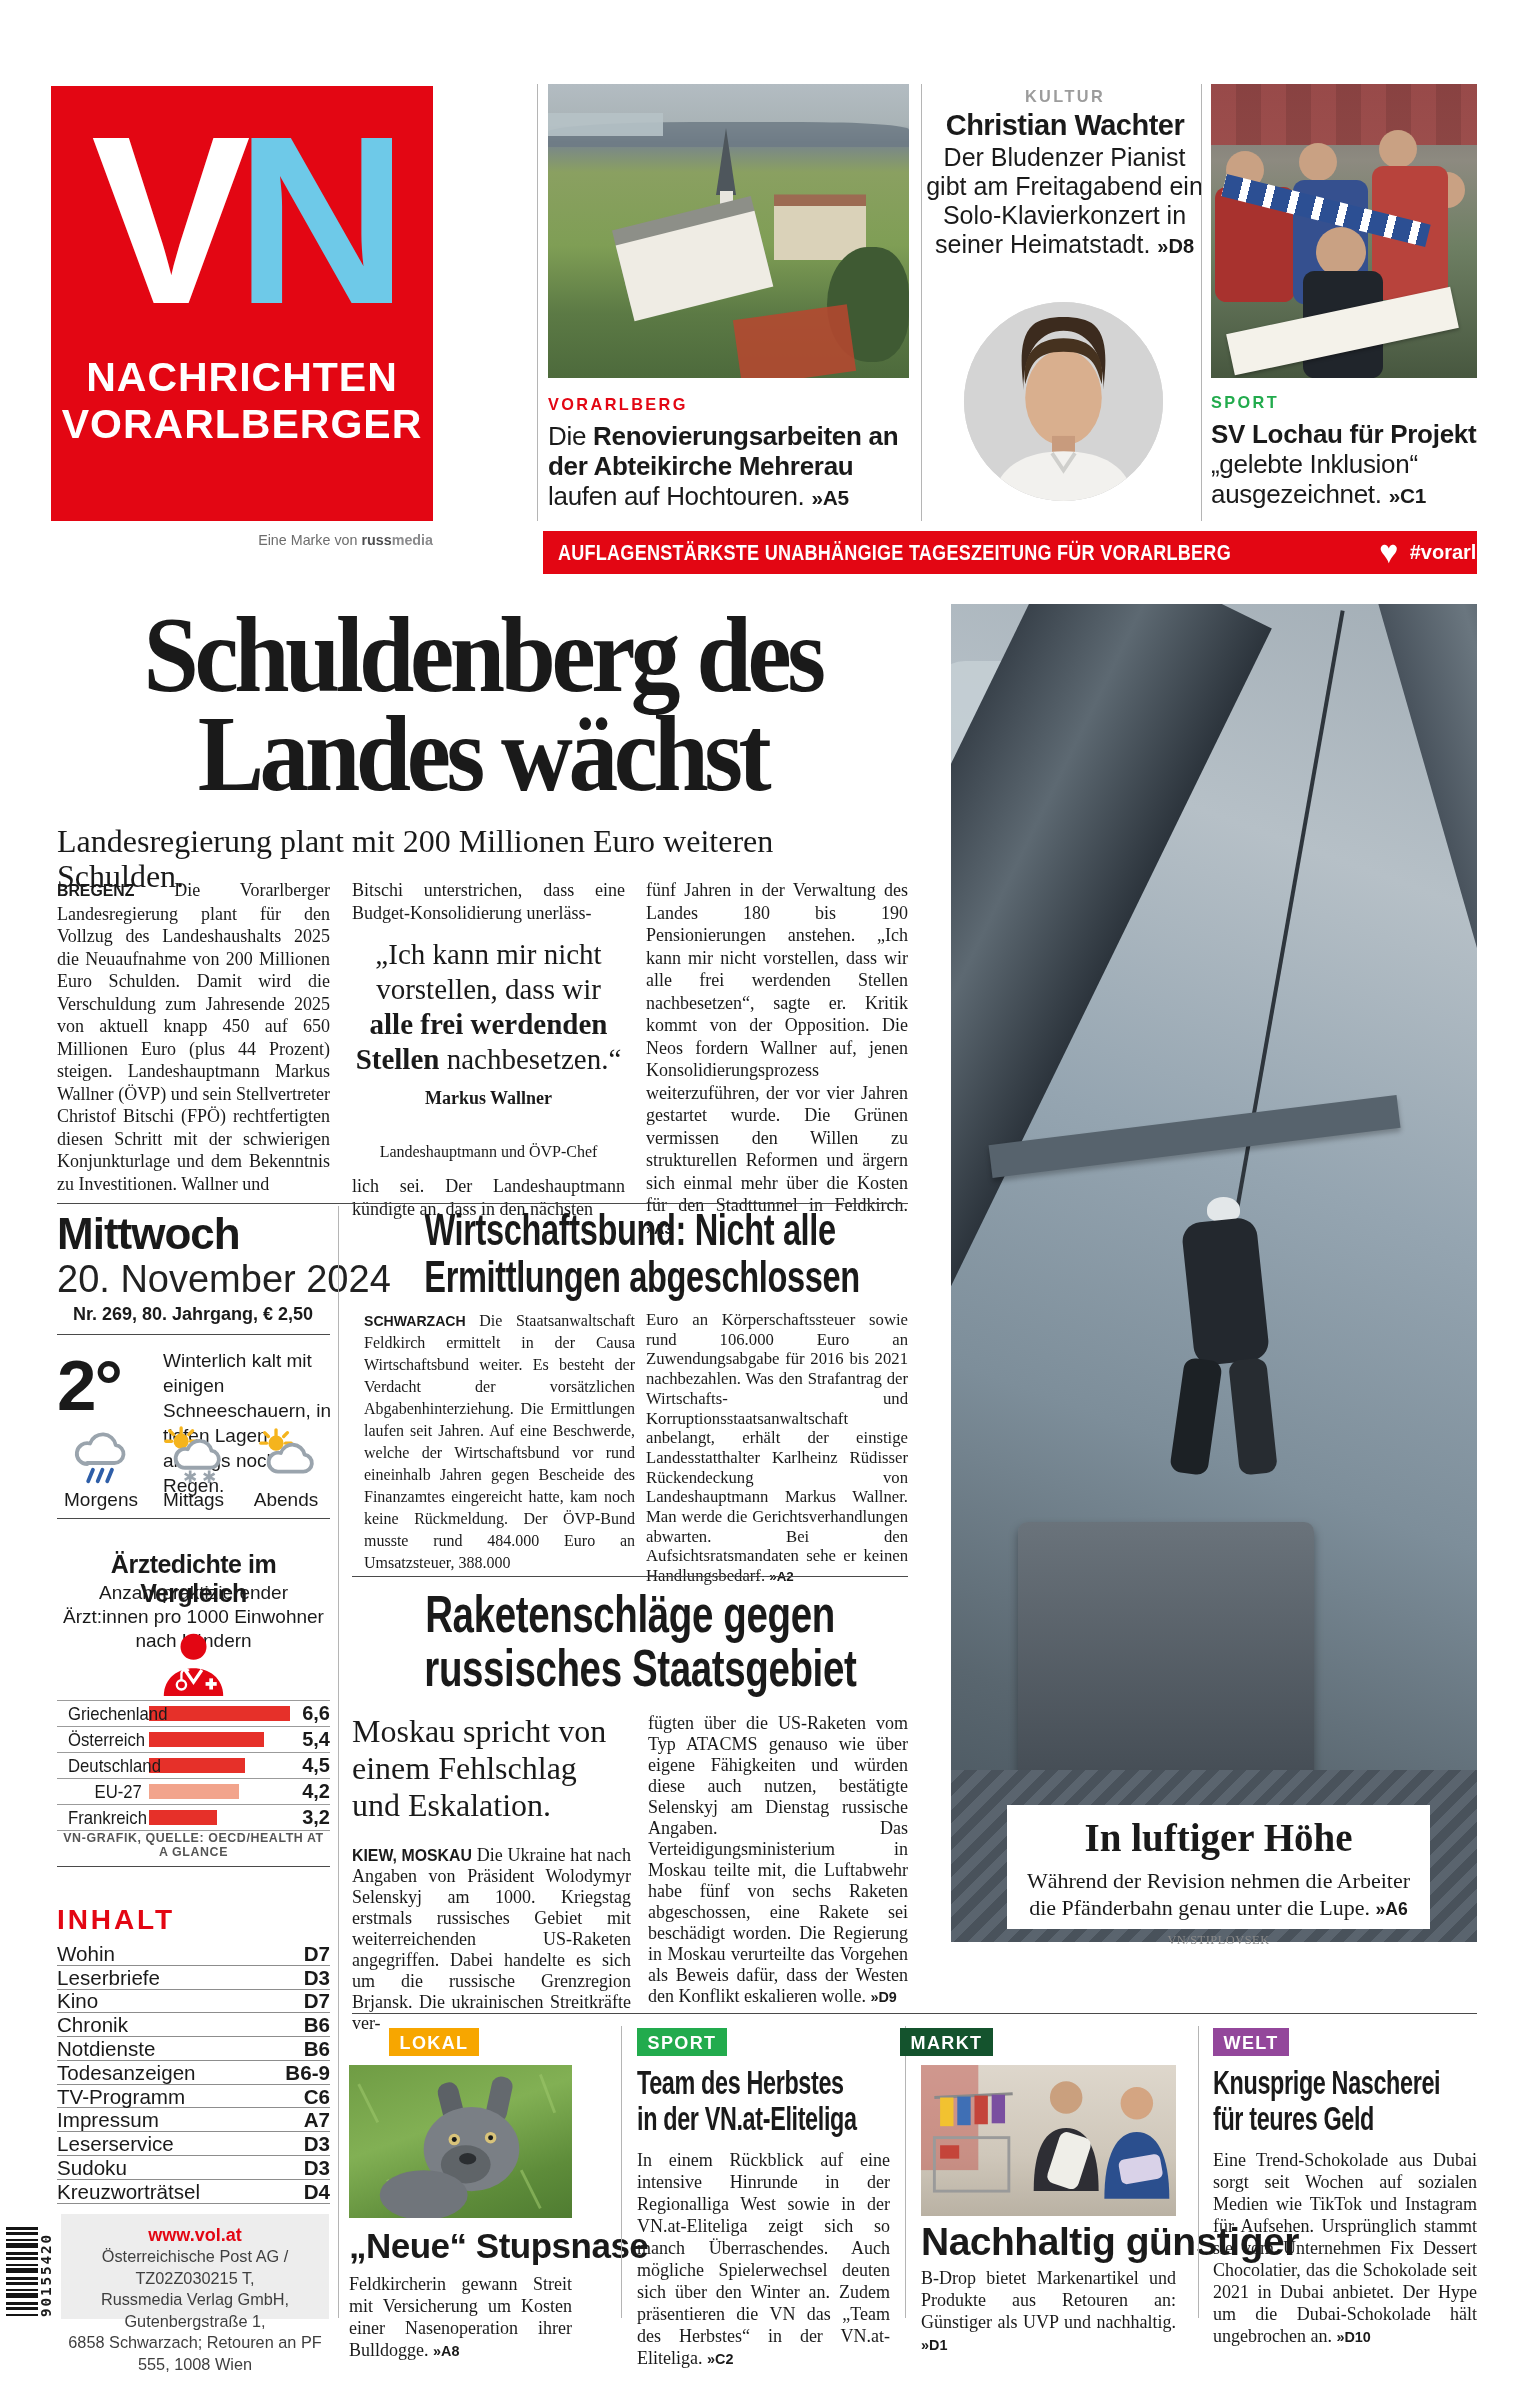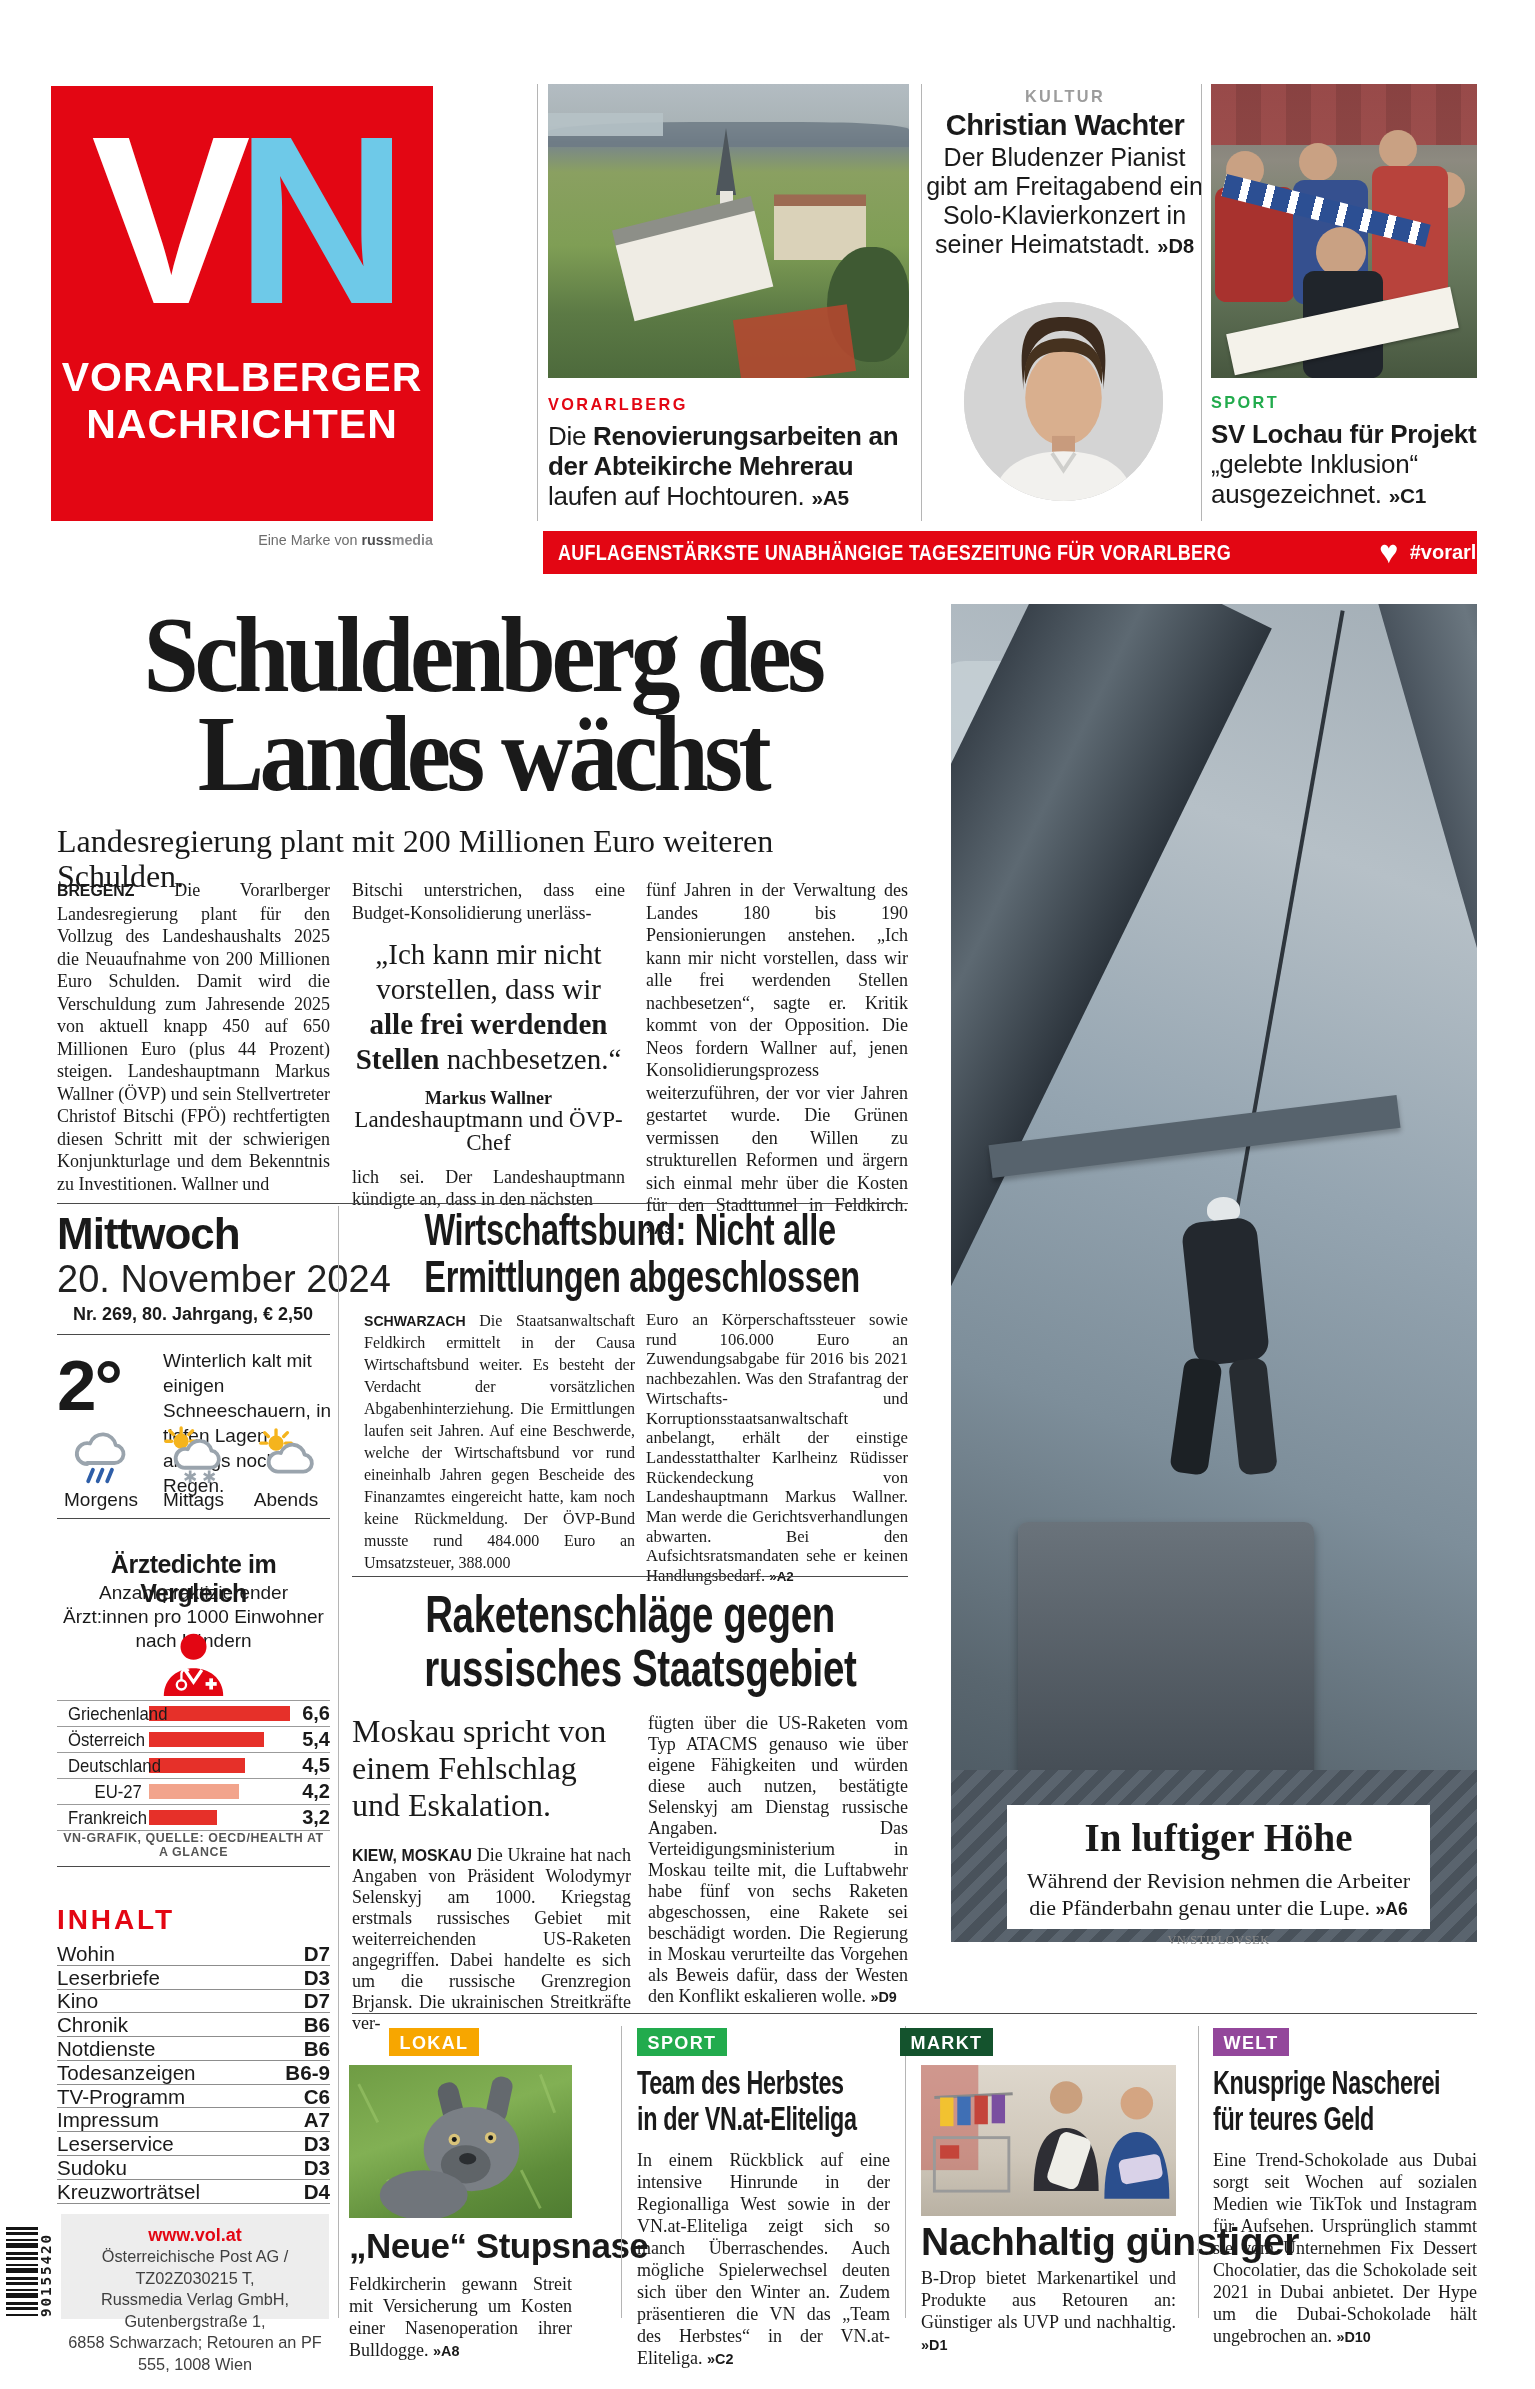--- a/index.html
+++ b/index.html
@@ -43,21 +43,21 @@
   .main-hl{font-family:"Liberation Serif",serif;font-weight:bold;font-size:107px;
            line-height:99px;letter-spacing:-4.8px;text-align:center;transform:scaleX(0.93);
            transform-origin:50% 0;}
   .subhead{font-family:"Liberation Serif",serif;font-size:32px;line-height:1.1;}
   .body-col{font-family:"Liberation Serif",serif;font-size:18px;line-height:22.5px;}
   .body-col p{margin:0;}
   .leadin{font-family:"Liberation Sans",sans-serif;font-weight:bold;font-size:0.88em;}
   .quote{font-family:"Liberation Serif",serif;font-size:29px;line-height:35px;text-align:center;
          margin:13.4px 0 9.6px;}
   .q-author{font-weight:bold;font-size:18px;text-align:center;margin-top:1.9px;}
-  .q-role{font-size:23px;text-align:center;margin-bottom:11.5px;}
+  .q-role{font-size:16px;text-align:center;margin-bottom:11.5px;margin-top:32px;}
   
   .weekday{font-weight:bold;font-size:44px;line-height:1;letter-spacing:-1px;}
   .dateline{font-size:38px;line-height:1;color:#222;}
   .issue{font-weight:bold;font-size:18px;}
   .temp{font-weight:bold;font-size:71px;line-height:1;letter-spacing:-1.9px;}
   .wtext{font-size:19px;line-height:25px;}
   .wlabel{font-size:19px;text-align:center;}
   .chart-title{font-weight:bold;font-size:25px;letter-spacing:-0.5px;text-align:center;}
   .chart-sub{font-size:19px;line-height:24px;text-align:center;}
   .chart-row{display:flex;align-items:center;height:25px;border-top:1px solid #9b9b9b;}
@@ -100,22 +100,22 @@
   .crane{background:linear-gradient(200deg,#a3aeb6 0%,#b6c0c7 20%,#95a5b1 42%,#7d8e9a 62%,#59666f 82%,#414d56 100%);}
   .grass{background:linear-gradient(160deg,#6f9c44 0%,#82b054 40%,#5e8c3a 75%,#4f7c31 100%);}
   .shop{background:linear-gradient(180deg,#ded7cc 0%,#cfc7ba 60%,#b9b1a3 100%);}
 </style>
 </head>
 <body>
 
 <div class="abs logo-box" style="left:51px;top:86px;width:382px;height:435px;">
   <div class="vn-letters"><span class="v">V</span><span class="n">N</span></div>
   <div class="logo-name">
+    <div>NACHRICHTEN</div>
     <div>VORARLBERGER</div>
-    <div>NACHRICHTEN</div>
   </div>
 </div>
 <div class="abs brand-note" style="left:51px;top:532px;width:382px;">
   <span>Eine Marke von</span>
   <b>russ</b><span class="md">media</span>
 </div>
 
 <div class="vr" style="left:537px;top:84px;height:437px;"></div>
 
 <div class="ph church" style="left:548px;top:84px;width:361px;height:294px;">

